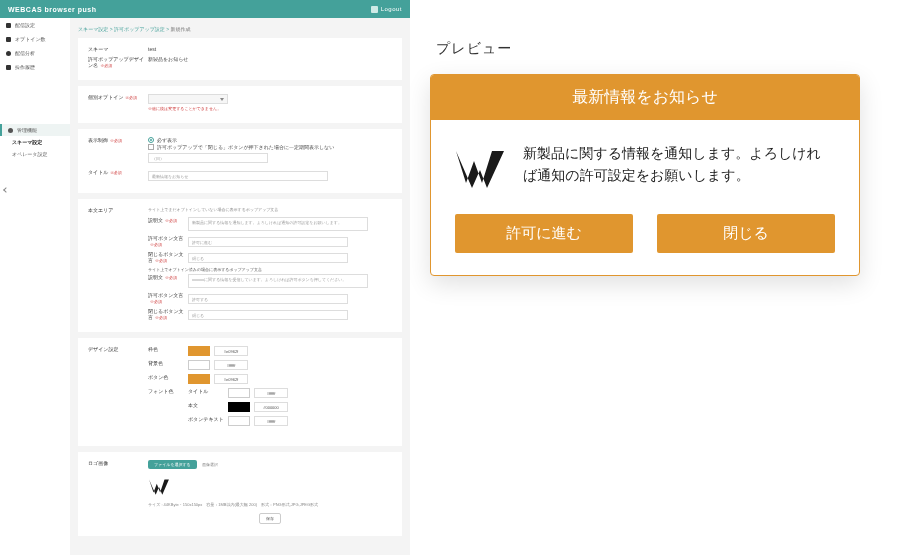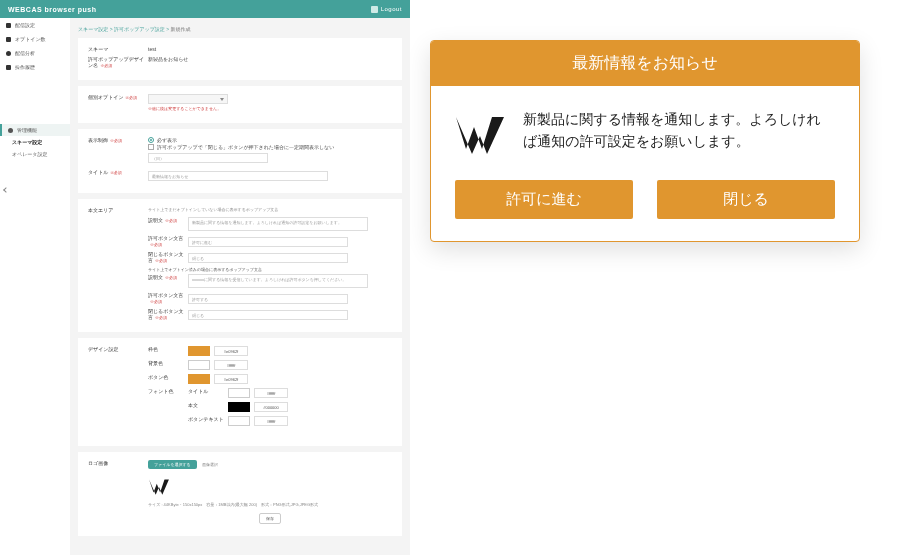--- a/index.html
+++ b/index.html
@@ -259,20 +259,21 @@
           <div class="note" style="margin-top:4px;">サイズ : 44KByte・150x150px　容量：1MB以内(最大幅 200)　形式：PNG形式,JPG,JPEG形式</div>
           <div class="center"><span class="btn outline">保存</span></div>
         </div>
       </div>
     </div>
 
   </div>
 </div>
 
 <div class="right-panel">
+  <div class="preview-label">プレビュー</div>
   <div class="popup">
     <div class="popup-head">最新情報をお知らせ</div>
     <div class="popup-body">
       <svg class="popup-logo w-mark" viewBox="0 0 100 100">
         <path d="M2 18 L22 82 L38 38 L54 82 L74 18 L98 18 L64 92 L50 56 L34 92 Z"></path>
       </svg>
       <div class="popup-text">新製品に関する情報を通知します。よろしければ通知の許可設定をお願いします。</div>
     </div>
     <div class="popup-actions">
       <button>許可に進む</button>

